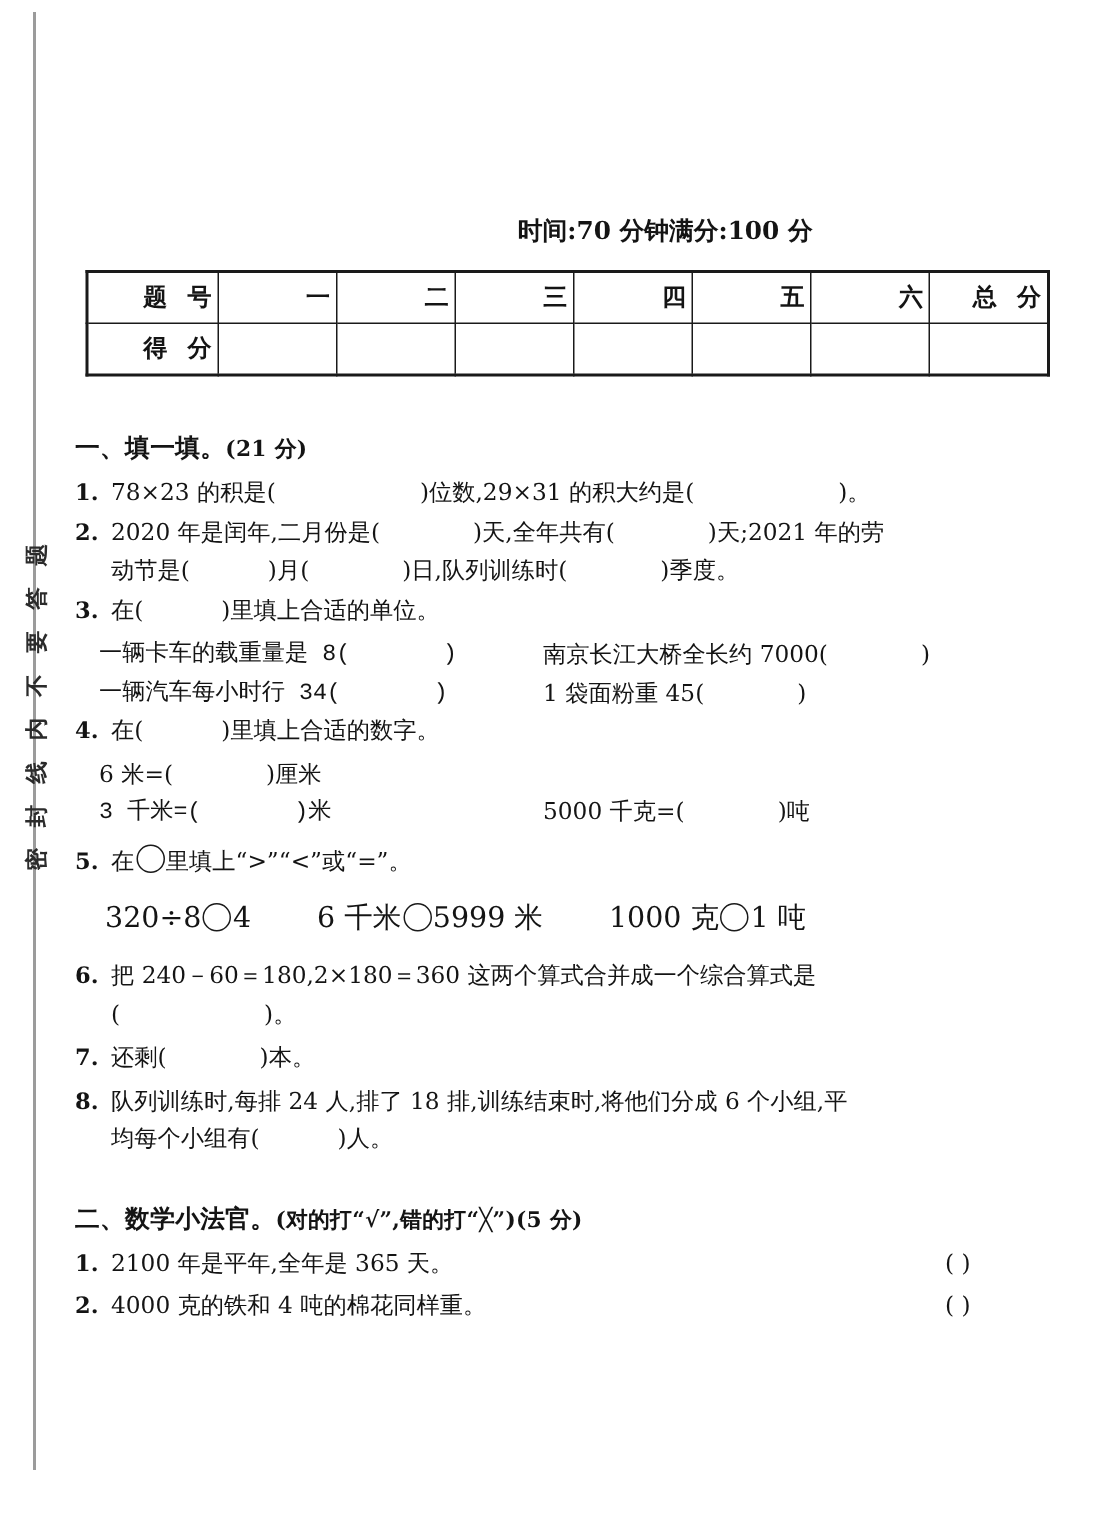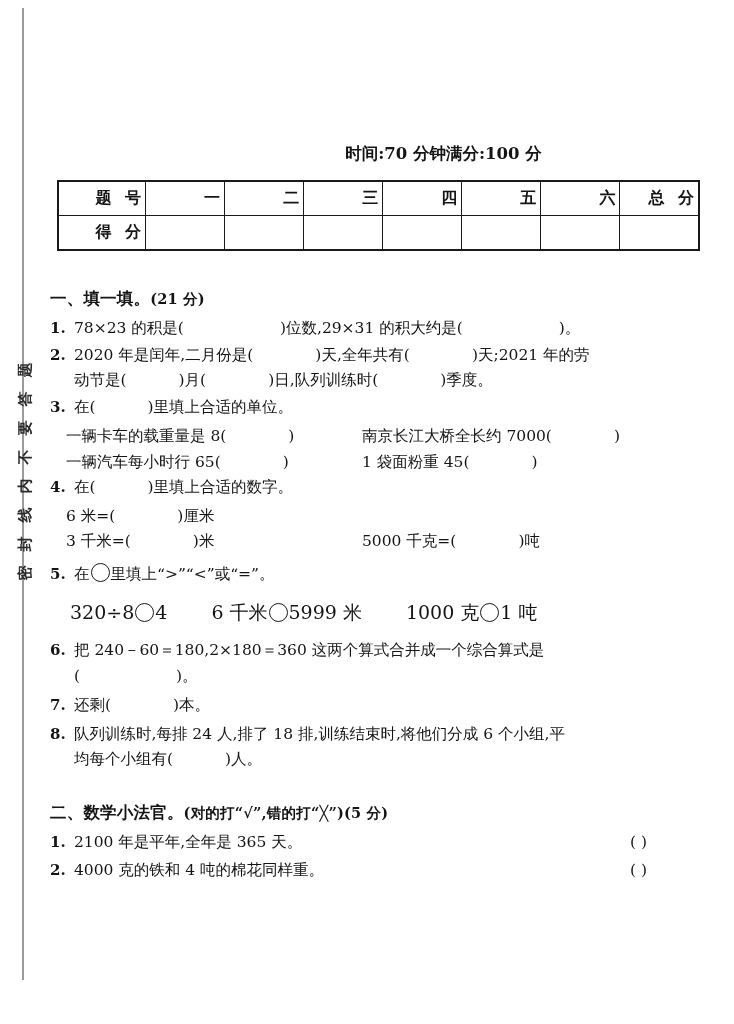--- a/index.html
+++ b/index.html
@@ -116,21 +116,21 @@
   .gap-md { display: inline-block; width: 62px; }
   .gap-lg { display: inline-block; width: 96px; }
 
   
   .subrow {
     display: flex;
     padding-left: 16px;
     font-size: 15.5px;
     line-height: 1.62;
   }
-  .subrow .c1 { width: 296px; }
+  .subrow .c1 { width: 296px; font-family: Liberation Mono, monospace; }
   .subrow .c2 { width: 330px; }
 
   
   .cmp-row {
     display: flex;
     padding-left: 20px;
     margin-top: 9px;
     font-size: 19px;
     line-height: 1.7;
     align-items: flex-end;
@@ -229,21 +229,21 @@
 
   <div class="q">
     <span class="num">3.</span>
     <span class="cont"><span>在(</span><span class="gap-sm"></span><span>)里填上合适的单位。</span></span>
   </div>
   <div class="subrow">
     <span class="c1"><span>一辆卡车的载重量是 8(</span><span class="gap-md"></span><span>)</span></span>
     <span class="c2"><span>南京长江大桥全长约 7000(</span><span class="gap-md"></span><span>)</span></span>
   </div>
   <div class="subrow">
-    <span class="c1"><span>一辆汽车每小时行 65(</span><span class="gap-md"></span><span>)</span></span>
+    <span class="c1"><span>一辆汽车每小时行 34(</span><span class="gap-md"></span><span>)</span></span>
     <span class="c2"><span>1 袋面粉重 45(</span><span class="gap-md"></span><span>)</span></span>
   </div>
 
   <div class="q">
     <span class="num">4.</span>
     <span class="cont"><span>在(</span><span class="gap-sm"></span><span>)里填上合适的数字。</span></span>
   </div>
   <div class="subrow">
     <span class="c2"><span>6 米=(</span><span class="gap-md"></span><span>)厘米</span></span>
   </div>

